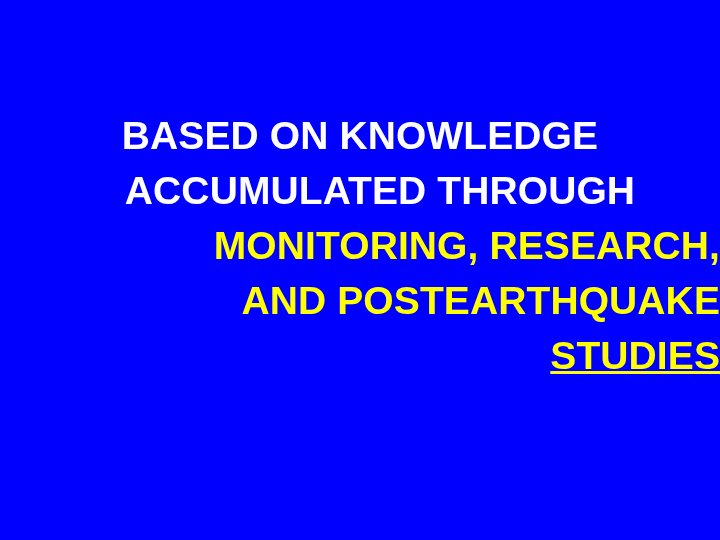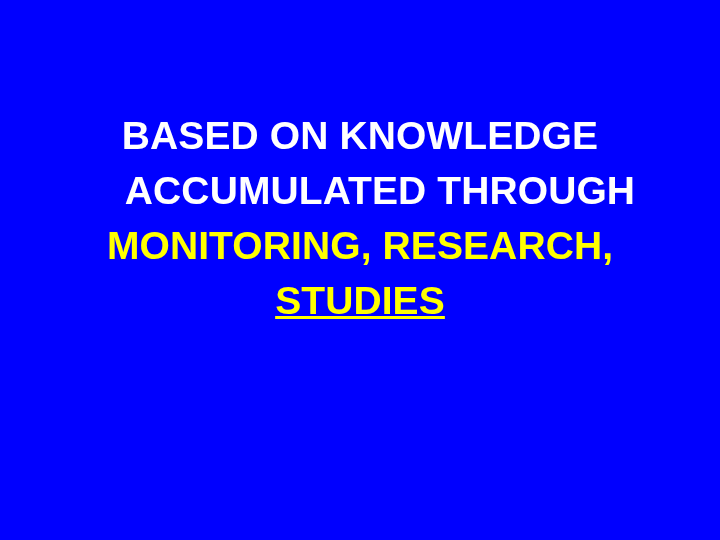--- a/index.html
+++ b/index.html
@@ -41,33 +41,34 @@
     font-size: 39px;
     font-weight: bold;
     line-height: 55px;
     letter-spacing: 0.1px;
     text-transform: uppercase;
     white-space: nowrap;
     -webkit-font-smoothing: antialiased;
   }
 
   .line-white { color: #FFFFFF; }
-  .line-yellow { color: #FFFF00; }
+  .line-yellow { color: #FFFF00; text-align: right; }
 </style>
 </head>
 <body>
 
 <div id="slide" style="background: rgb(0, 0, 255);">
 
   <div id="text-block">
 
     <span class="slide-line line-white" style="color: rgb(255, 255, 255);">BASED ON KNOWLEDGE</span>
 
     <span class="slide-line line-white" style="color: #ffffff; padding-left: 20px;">ACCUMULATED THROUGH</span>
 
     <span class="slide-line line-yellow" style="color: rgb(255, 255, 0);">MONITORING, RESEARCH,</span>
 
+    <span class="slide-line line-yellow" style="color: rgb(255, 255, 0);">AND POSTEARTHQUAKE</span>
 
     <span class="slide-line line-yellow" style="color: rgb(255, 255, 0); text-decoration: underline;">STUDIES</span>
 
   </div>
 
 </div>
 
 </body></html>

